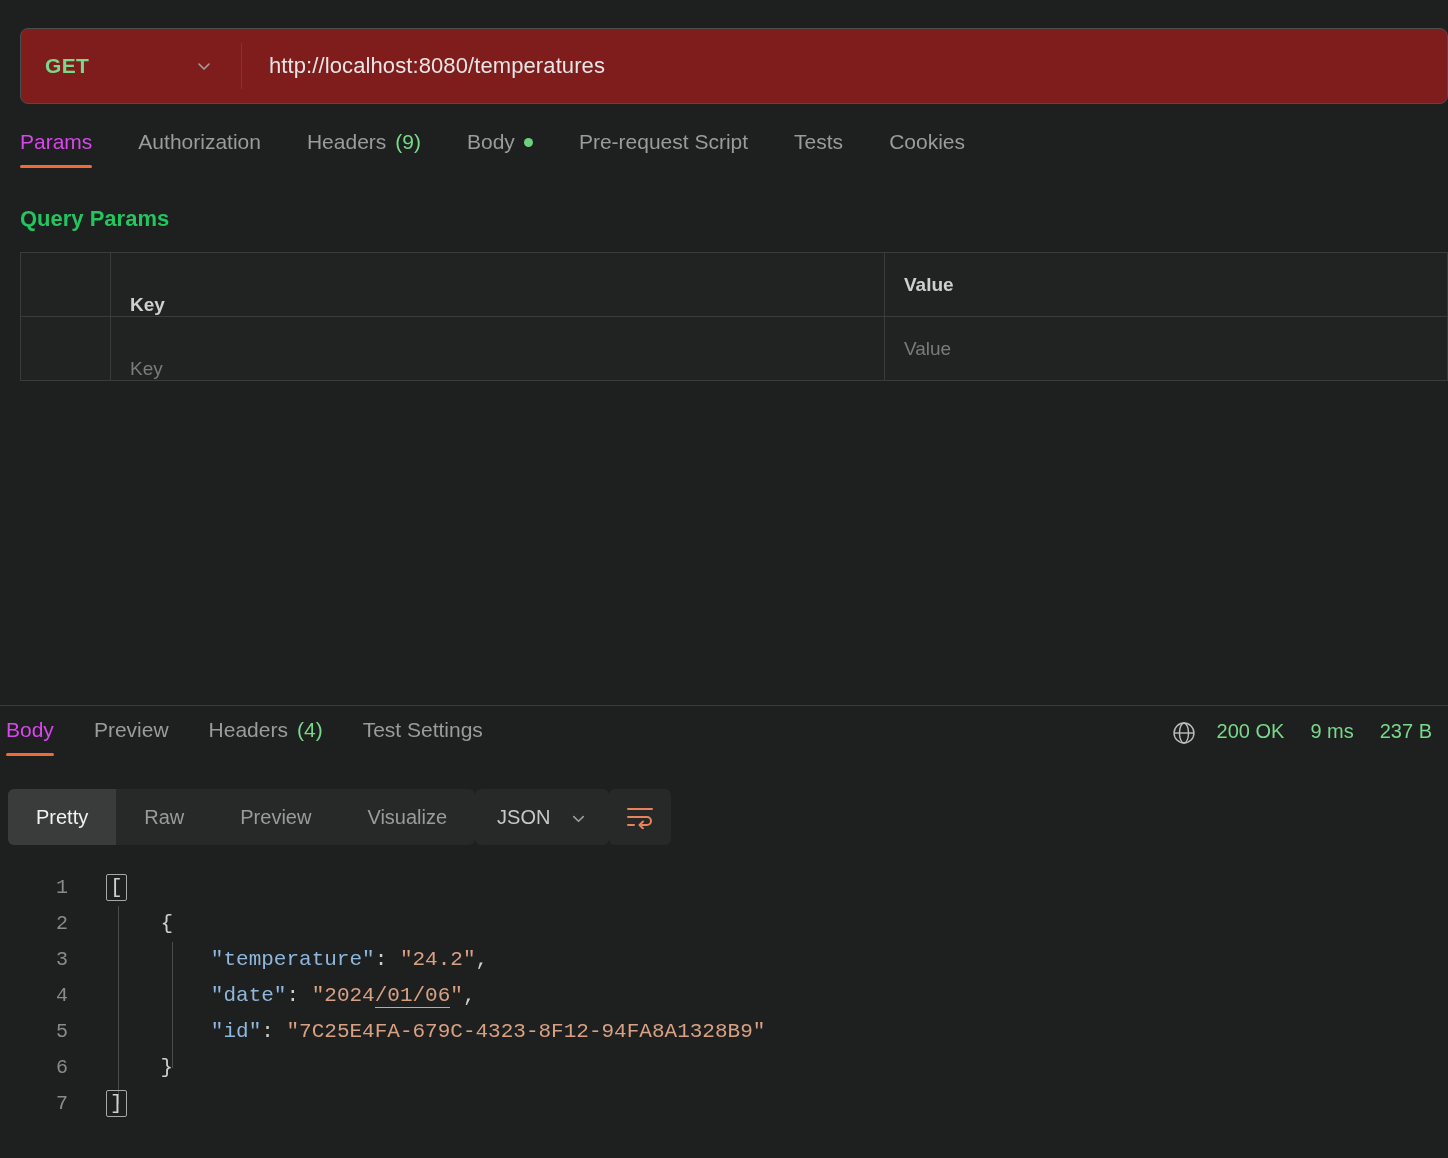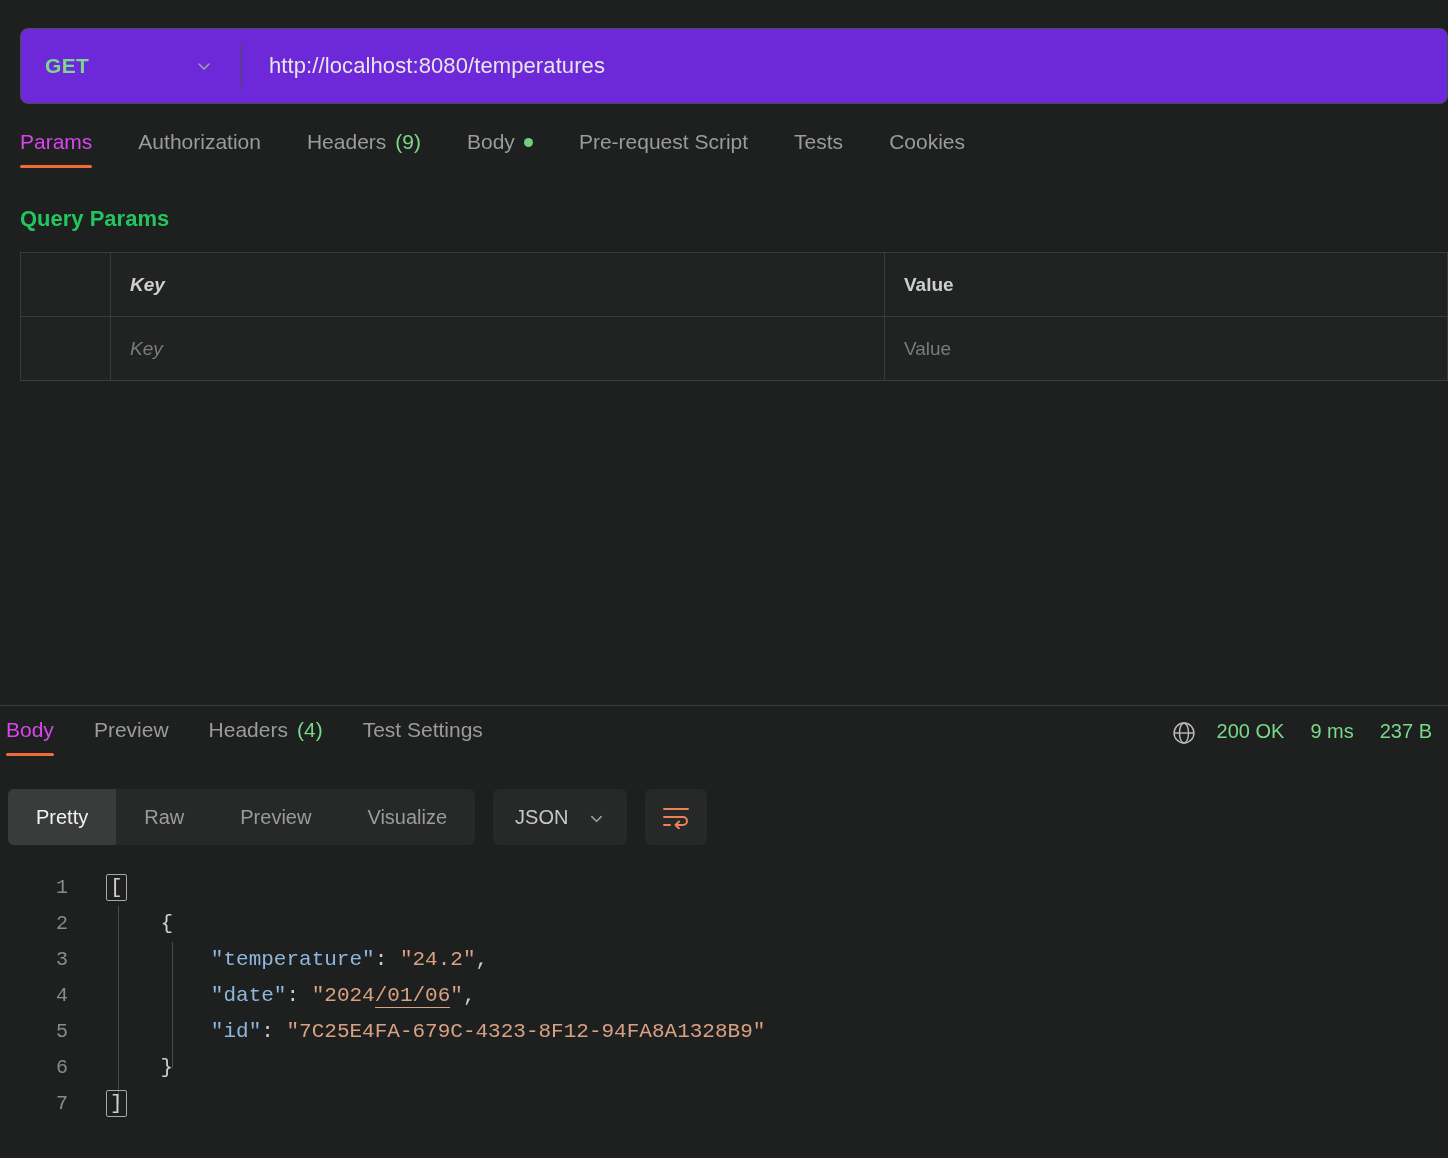--- a/index.html
+++ b/index.html
@@ -28,21 +28,21 @@
     left: 20px; top: 28px;
     width: 1448px; height: 76px;
   }
   .url-box {
     position: relative;
     width: 1428px;
     height: 76px;
     border: 1px solid #4a4d4d;
     border-radius: 8px;
     box-sizing: border-box;
-    background: #6d28d9;
+    background: #7f1d1d;
     display: flex;
     align-items: center;
     justify-content: center;
   }
   .method-wrap {
     width: 220px;
     height: 100%;
     display: flex;
     align-items: center;
     padding-left: 24px;
@@ -144,23 +144,22 @@
   .qp-cell-check {
     width: 90px;
     border-right: 1px solid #3a3c3c;
     box-sizing: border-box;
   }
   .qp-cell-key {
     width: 774px;
     border-right: 1px solid #3a3c3c;
     box-sizing: border-box;
     display: flex;
-    align-items: center;
+    align-items: flex-end;
     padding-left: 19px;
-    font-style: italic;
   }
   .qp-cell-val {
     flex: 1;
     box-sizing: border-box;
     display: flex;
     align-items: center;
     padding-left: 19px;
   }
   .hdr-text {
     font-size: 19px;
@@ -204,21 +203,20 @@
     display: block;
     margin-right: -6px;
   }
 
   
   .view-toolbar {
     position: absolute;
     left: 8px; top: 789px;
     display: flex;
     align-items: center;
-    gap: 18px;
     text-align: right;
   }
   .seg-group {
     display: flex;
     background: #272828;
     border-radius: 6px;
     overflow: hidden;
     height: 56px;
   }
   .seg {

